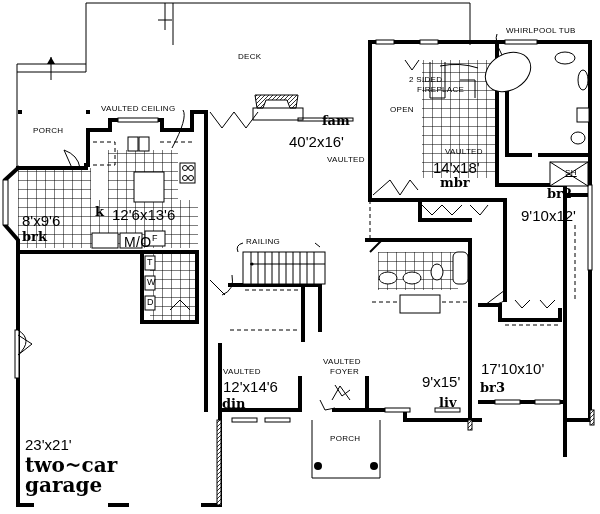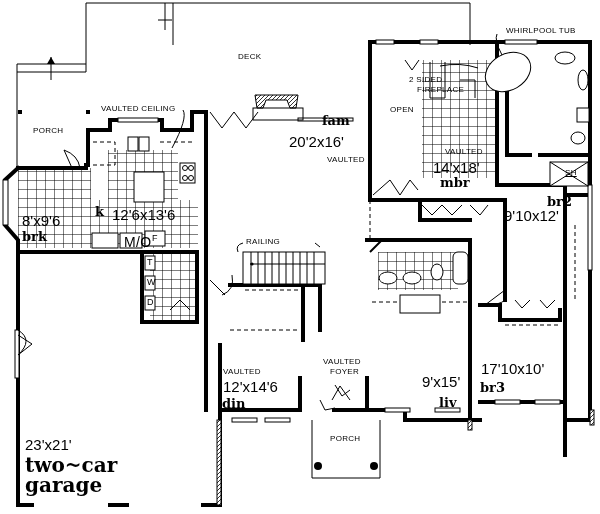--- a/index.html
+++ b/index.html
@@ -197,29 +197,29 @@
 <div class="lbl small" style="left:124px;top:235px;font-size:14px;">M/O</div>
 <div class="lbl small" style="left:152px;top:234px;font-size:9px;">F</div>
 <div class="lbl small" style="left:147px;top:258px;font-size:9px;">T</div>
 <div class="lbl small" style="left:147px;top:278px;font-size:9px;">W</div>
 <div class="lbl small" style="left:147px;top:298px;font-size:9px;">D</div>
 <div class="lbl small" style="left:330px;top:435px;">PORCH</div>
 <div class="lbl small" style="left:323px;top:358px;">VAULTED</div>
 <div class="lbl small" style="left:330px;top:368px;">FOYER</div>
 
 <div class="lbl room" style="left:322px;top:114px;">fam</div>
-<div class="lbl dim" style="left:289px;top:134px;">20'2x16'</div>
+<div class="lbl dim" style="left:289px;top:134px;">40'2x16'</div>
 <div class="lbl small" style="left:327px;top:156px;">VAULTED</div>
 
 <div class="lbl small" style="left:445px;top:148px;">VAULTED</div>
 <div class="lbl dim" style="left:433px;top:160px;">14'x18'</div>
 <div class="lbl room" style="left:440px;top:176px;">mbr</div>
 
-<div class="lbl room" style="left:547px;top:195px;">br2</div>
-<div class="lbl dim" style="left:504px;top:208px;">9'10x12'</div>
+<div class="lbl room" style="left:547px;top:187px;">br2</div>
+<div class="lbl dim" style="left:521px;top:208px;">9'10x12'</div>
 
 <div class="lbl dim" style="left:22px;top:213px;">8'x9'6</div>
 <div class="lbl room" style="left:22px;top:230px;">brk</div>
 
 <div class="lbl room" style="left:95px;top:205px;">k</div>
 <div class="lbl dim" style="left:112px;top:207px;">12'6x13'6</div>
 
 <div class="lbl small" style="left:223px;top:368px;">VAULTED</div>
 <div class="lbl dim" style="left:223px;top:379px;">12'x14'6</div>
 <div class="lbl room" style="left:222px;top:397px;">din</div>

